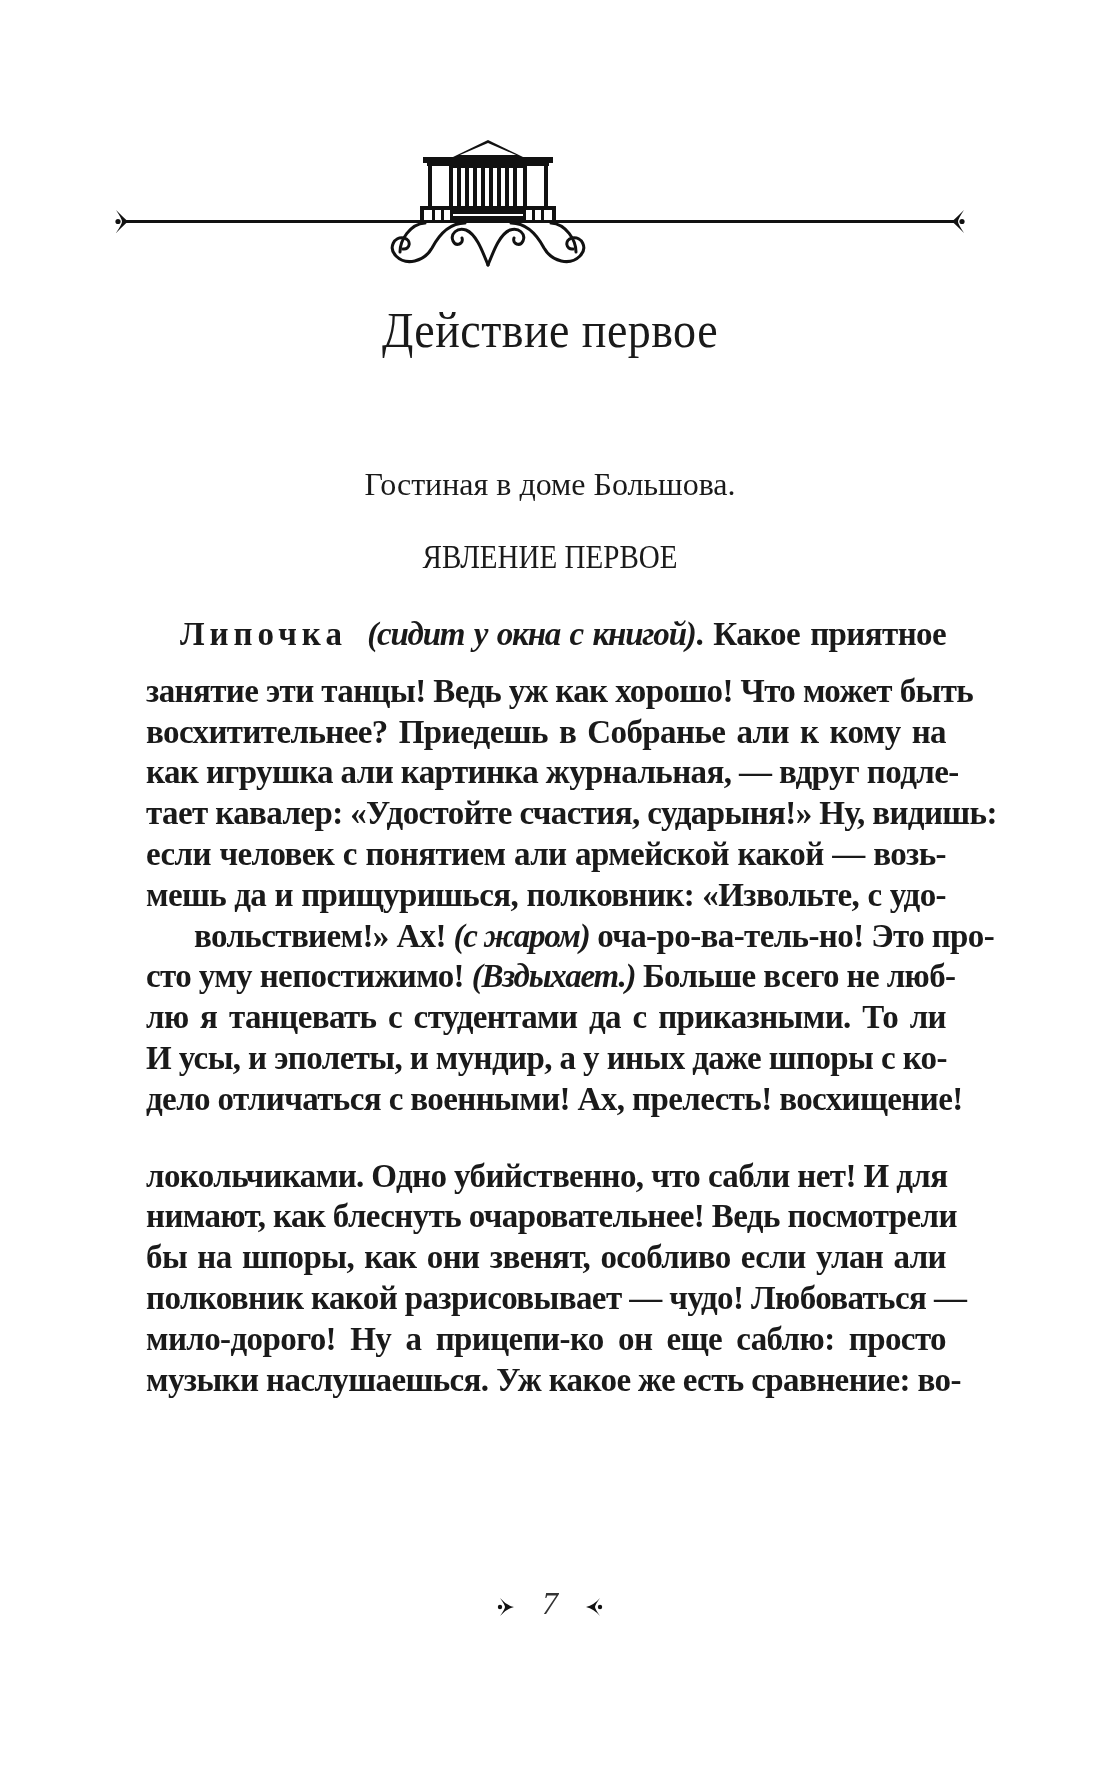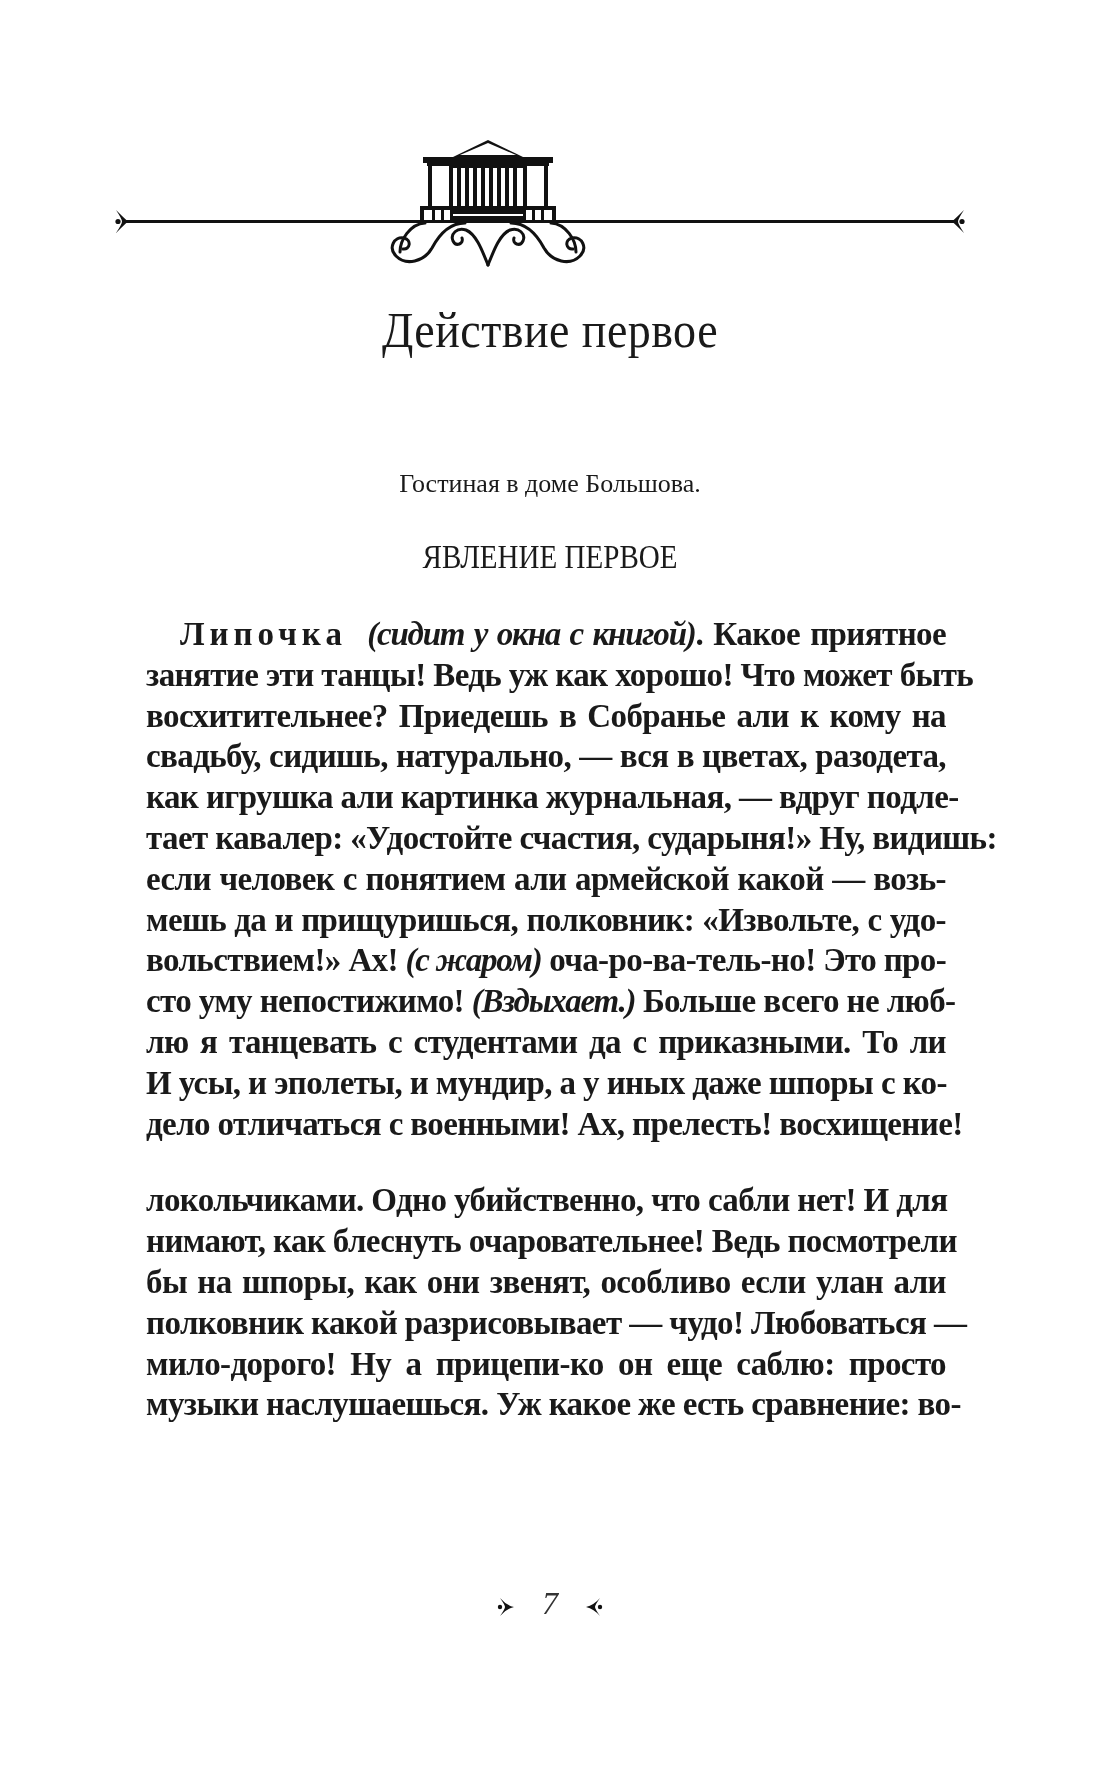--- a/index.html
+++ b/index.html
@@ -32,21 +32,21 @@
       letter-spacing: 0.5px;
       line-height: 60px;
       transform: scaleX(0.92);
     }
     .setting {
       position: absolute;
       left: 0;
       width: 1100px;
       top: 468px;
       text-align: center;
-      font-size: 26px;
+      font-size: 32px;
       line-height: 32px;
     }
     .scene-title {
       position: absolute;
       left: 0;
       width: 1100px;
       top: 537px;
       text-align: center;
       font-size: 33px;
       line-height: 40px;
@@ -171,28 +171,27 @@
 </svg>
 
 <div class="chapter-title">Действие первое</div>
 
 <div class="setting">Гостиная в доме Большова.</div>
 
 <div class="scene-title">ЯВЛЕНИЕ ПЕРВОЕ</div>
 
 <div class="body-text">
   <span class="line justify first" style="text-align: justify; text-align-last: justify; display: block; width: 800px;"><span class="speaker">Липочка</span>&nbsp; <span class="stage">(сидит у окна с книгой)</span><span>. Какое приятное</span></span>
-  <span class="line justify" style="text-align: justify; text-align-last: justify; display: block; width: 800px;">занятие эти танцы! Ведь уж как хорошо! Что может быть</span>
+  <span class="line justify" style="text-align: justify; text-align-last: justify; display: block; width: 800px; margin-top: 16px;">занятие эти танцы! Ведь уж как хорошо! Что может быть</span>
   <span class="line justify" style="text-align: justify; text-align-last: justify; display: block; width: 800px;">восхитительнее? Приедешь в Собранье али к кому на</span>
-  <span class="line justify" style="text-align: justify; text-align-last: justify; display: block; width: 800px;">свадьбу, сидишь, натурально, — вся в цветах, разодета,</span>
   <span class="line justify" style="text-align: justify; text-align-last: justify; display: block; width: 800px;">как игрушка али картинка журнальная, — вдруг подле-</span>
   <span class="line justify" style="text-align: justify; text-align-last: justify; display: block; width: 800px;">тает кавалер: «Удостойте счастия, сударыня!» Ну, видишь:</span>
   <span class="line justify" style="text-align: justify; text-align-last: justify; display: block; width: 800px;">если человек с понятием али армейской какой — возь-</span>
   <span class="line justify" style="text-align: justify; text-align-last: justify; display: block; width: 800px;">мешь да и прищуришься, полковник: «Извольте, с удо-</span>
-  <span class="line justify" style="text-align: justify; text-align-last: justify; display: block; width: 800px;"><span>вольствием!» Ах! </span><span class="stage">(с жаром)</span><span> оча-ро-ва-тель-но! Это про-</span></span>
+  <span class="line justify" style="text-align: justify; text-align-last: justify; display: block; width: 800px; margin-left: 48px;"><span>вольствием!» Ах! </span><span class="stage">(с жаром)</span><span> оча-ро-ва-тель-но! Это про-</span></span>
   <span class="line justify" style="text-align: justify; text-align-last: justify; display: block; width: 800px;"><span>сто уму непостижимо! </span><span class="stage">(Вздыхает.)</span><span> Больше всего не люб-</span></span>
   <span class="line justify" style="text-align: justify; text-align-last: justify; display: block; width: 800px;">лю я танцевать с студентами да с приказными. То ли</span>
   <span class="line justify" style="text-align: justify; text-align-last: justify; display: block; width: 800px;">И усы, и эполеты, и мундир, а у иных даже шпоры с ко-</span>
   <span class="line justify" style="text-align: justify; text-align-last: justify; display: block; width: 800px;">дело отличаться с военными! Ах, прелесть! восхищение!</span>
   <span class="line justify" style="text-align: justify; text-align-last: justify; display: block; width: 800px; margin-top: 36px;">локольчиками. Одно убийственно, что сабли нет! И для</span>
   <span class="line justify" style="text-align: justify; text-align-last: justify; display: block; width: 800px;">нимают, как блеснуть очаровательнее! Ведь посмотрели</span>
   <span class="line justify" style="text-align: justify; text-align-last: justify; display: block; width: 800px;">бы на шпоры, как они звенят, особливо если улан али</span>
   <span class="line justify" style="text-align: justify; text-align-last: justify; display: block; width: 800px;">полковник какой разрисовывает — чудо! Любоваться —</span>
   <span class="line justify" style="text-align: justify; text-align-last: justify; display: block; width: 800px;">мило-дорого! Ну а прицепи-ко он еще саблю: просто</span>
   <span class="line justify" style="text-align: justify; text-align-last: justify; display: block; width: 800px;">музыки наслушаешься. Уж какое же есть сравнение: во-</span>

